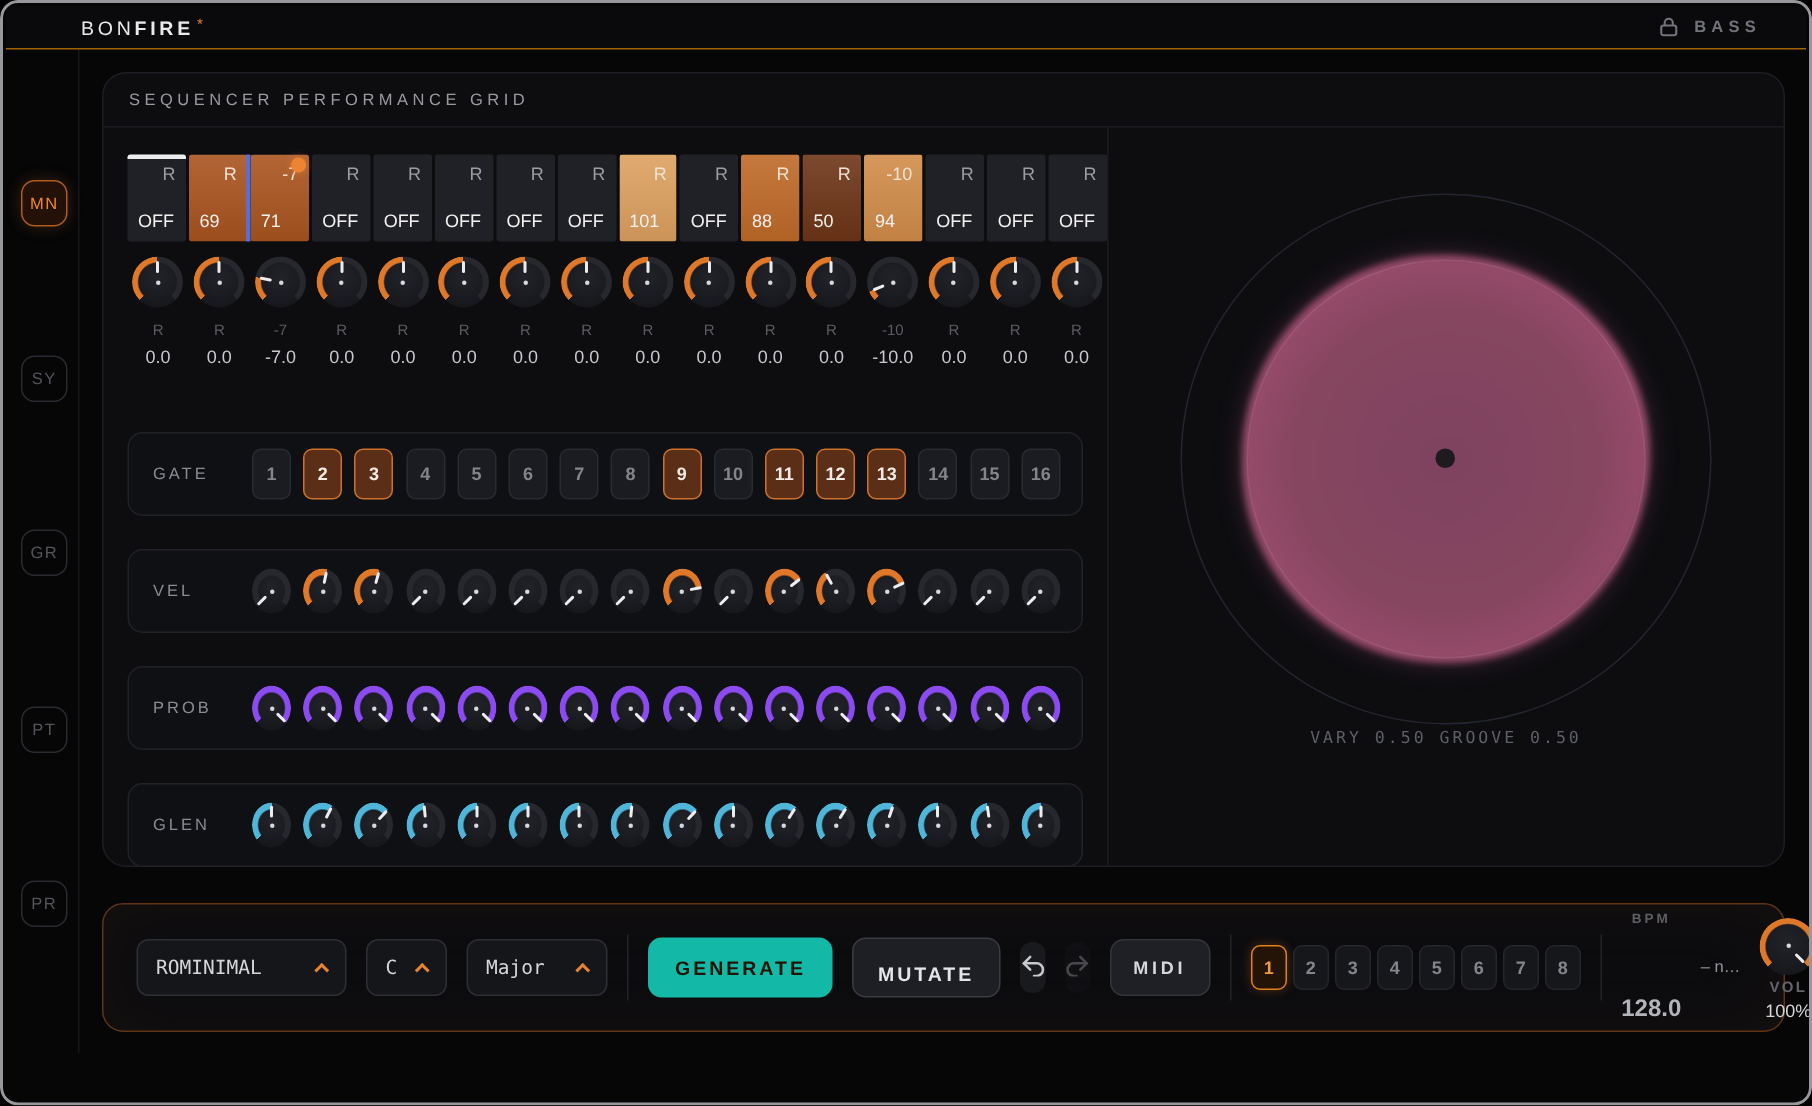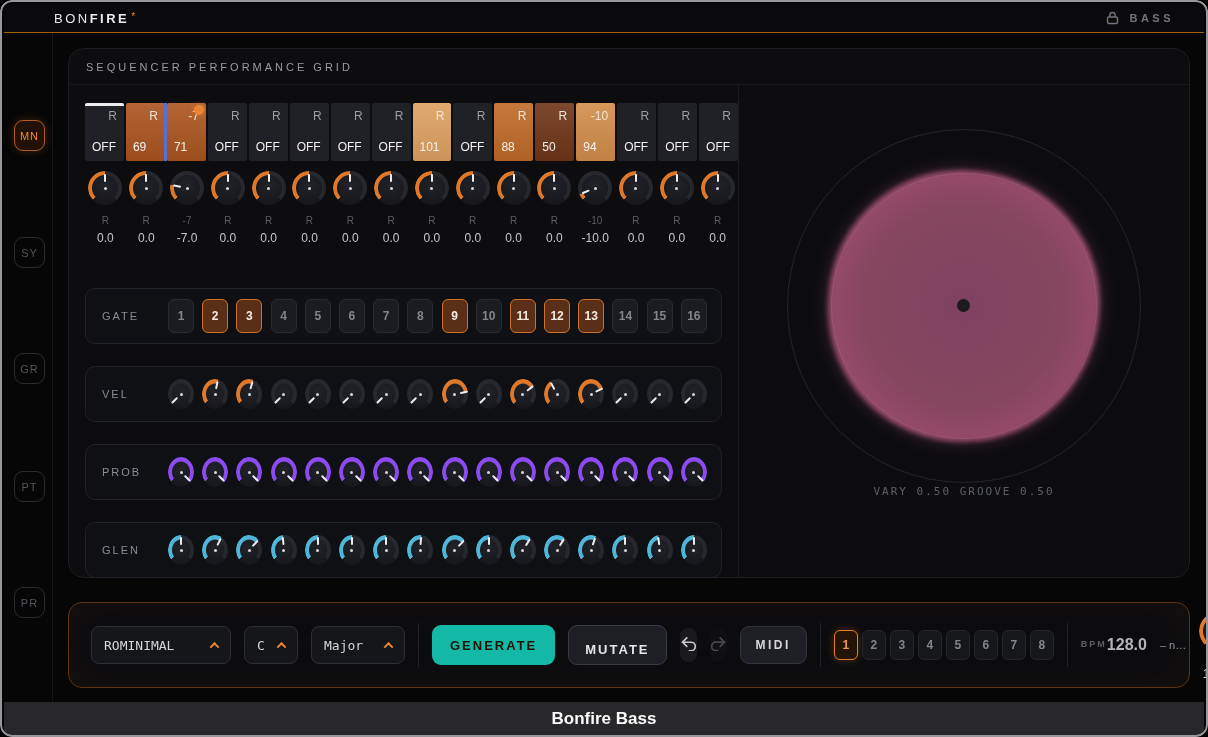--- a/index.html
+++ b/index.html
@@ -113,21 +113,21 @@
                 font-size:13px; font-weight:800; letter-spacing:2px; color:#e5e5e9; font-family:inherit; }
   .hist-btn { width:34px; height:34px; border-radius:8px; background:#191a1e; border:none; cursor:pointer;
               display:flex; align-items:center; justify-content:center; }
   .hist-btn.dim { opacity:.32; }
   .btn-midi { height:38px; padding:0 15px; border-radius:9px; background:#1f2026; border:1px solid #34353c; cursor:pointer;
               font-size:12px; font-weight:800; letter-spacing:2.5px; color:#d7d7db; font-family:inherit; }
   .patterns { display:flex; gap:4px; }
   .pat-btn { width:24px; height:30px; border-radius:6px; background:#16171b; border:1px solid #25262c;
              color:#84858b; font-size:12px; font-weight:600; display:flex; align-items:center; justify-content:center; cursor:pointer; }
   .pat-btn.on { background:#241407; border:1px solid #e0801f; color:#f09b42; box-shadow:0 0 8px rgba(224,128,31,.3); }
-  .bpm-block { display:flex; align-items:center; line-height:1.25; cursor:ns-resize; }
+  .bpm-block { display:flex; flex-direction:column; align-items:center; line-height:1.25; cursor:ns-resize;gap:44px; }
   .bpm-label { font-size:9px; letter-spacing:2px; color:#5e5f65; font-weight:700; }
   .bpm-value { font-size:16px; font-weight:700; color:#b3b4ba; }
   .sync-text { font-size:11px; color:#94959a; white-space:nowrap; }
   .vol-block { margin-left:auto; display:flex; flex-direction:column; align-items:center; gap:3px; padding-top:2px; }
   .vol-label { font-size:10px; letter-spacing:1.5px; color:#64656b; font-weight:700; }
   .vol-value { font-size:12px; color:#d5d6da; }
 
   
   .host-bar { position:absolute; left:4px; right:4px; bottom:2px; height:33px; background:#28282a;
               display:flex; align-items:center; justify-content:center; z-index:10; }
@@ -796,18 +796,15 @@
               <div class="arc"></div>
               <i class="tick"></i>
             </div>
           </div>
         <span class="vol-label">VOL</span>
         <span class="vol-value">100%</span>
       </div>
     </div>
   </div>
 
-  <div class="host-bar">
-    <span class="host-title">Bonfire Bass</span>
-  </div>
 
   <div class="frame"></div>
 </div>
 
 </body></html>

